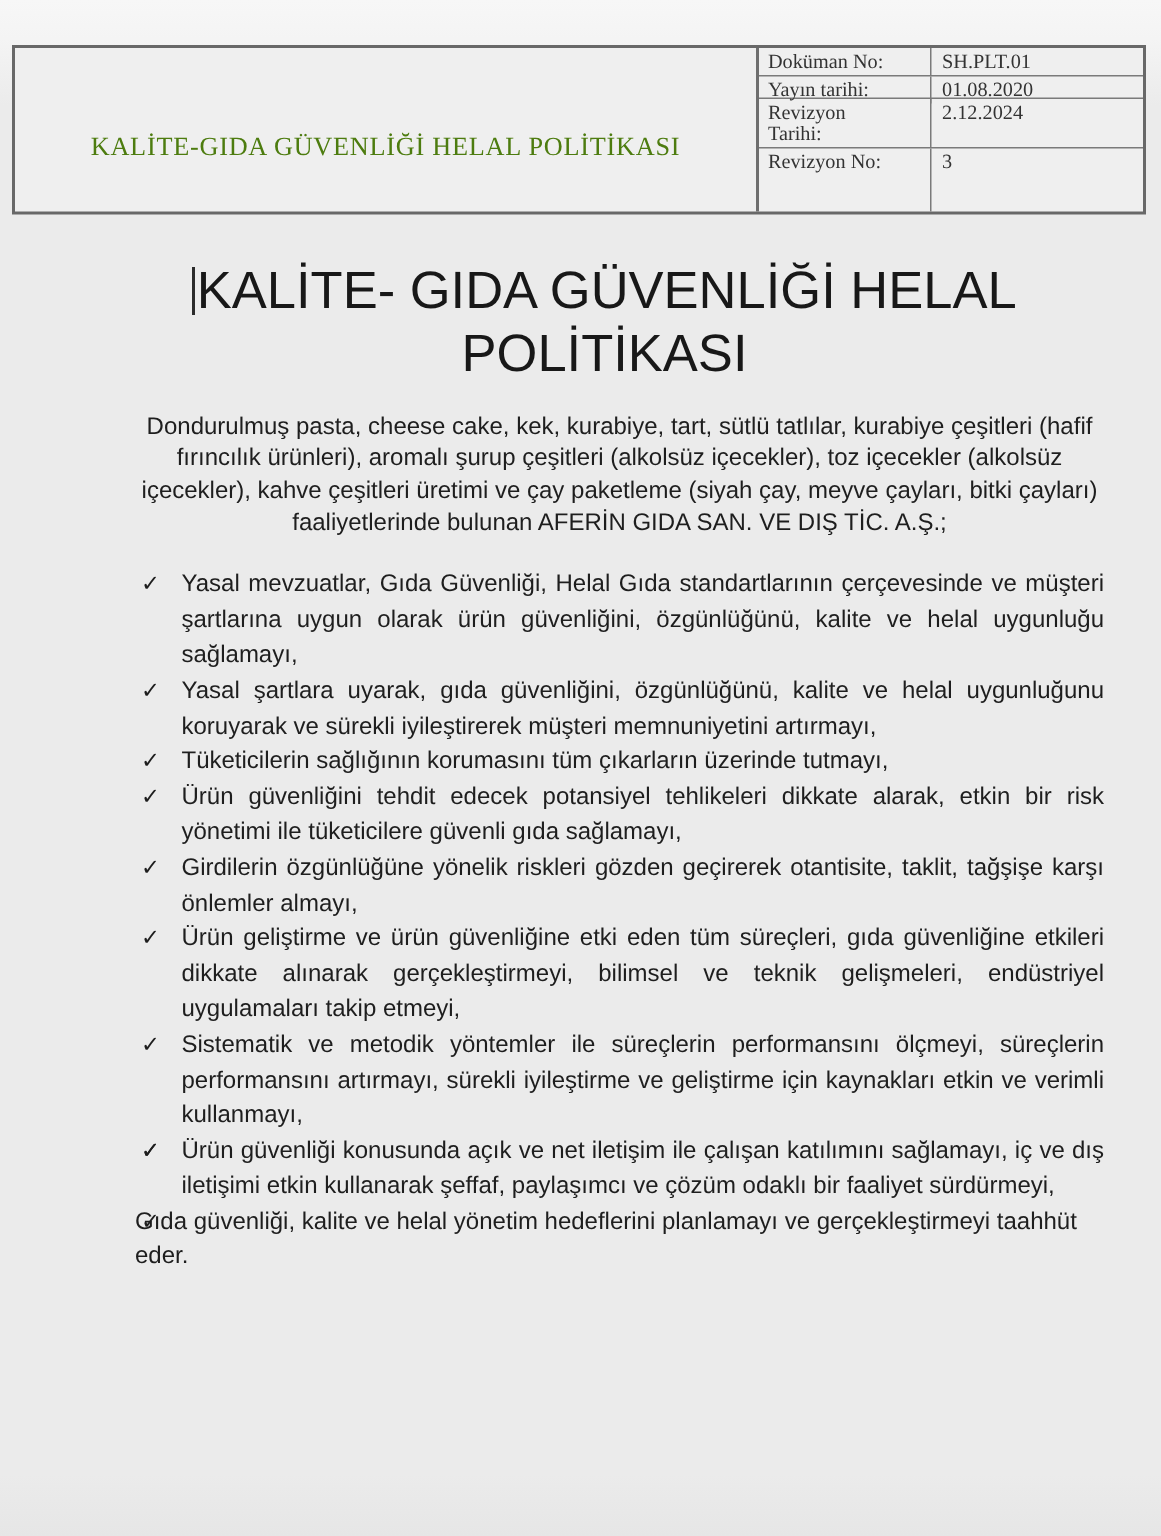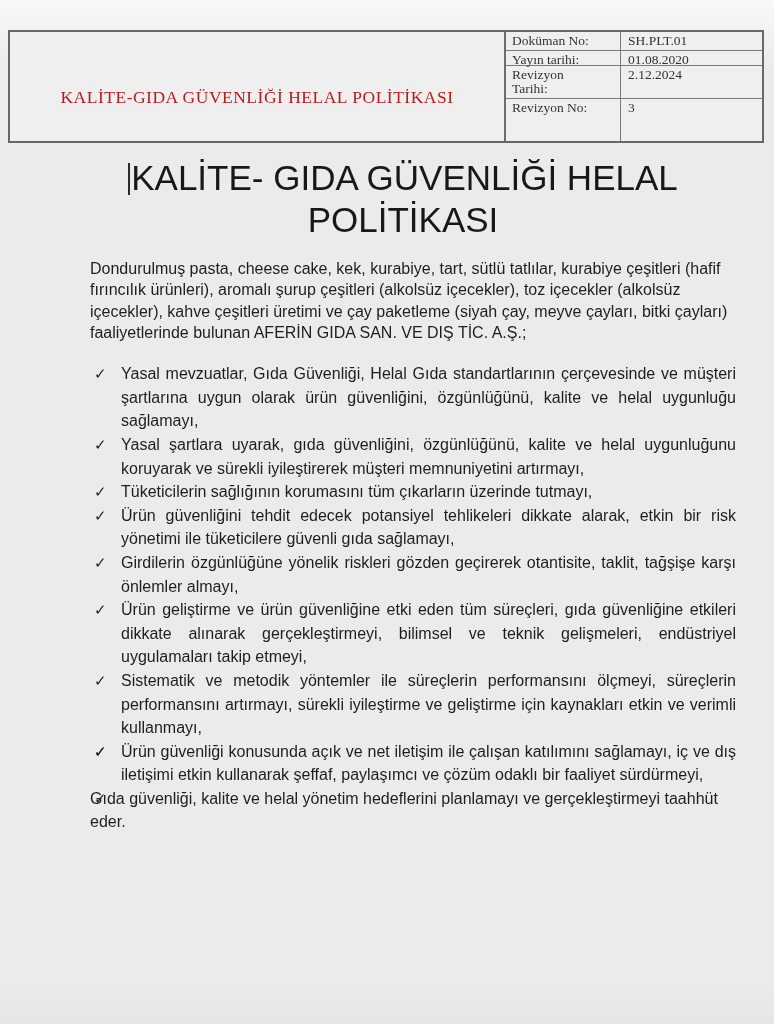--- a/index.html
+++ b/index.html
@@ -25,43 +25,43 @@
     color:#5f5f5f;margin-top:3px;white-space:nowrap;
   }
   .brand-tagline{
     font-family:"Liberation Serif",serif;font-size:7px;letter-spacing:2.5px;
     color:#8a8a8a;margin-top:3px;white-space:nowrap;
   }
   .cell-title{
     flex:1;box-sizing:border-box;border-right:2px solid #6e6e6e;
     display:flex;align-items:center;justify-content:center;text-align:center;
     font-family:"Liberation Serif",serif;font-size:17.5px;line-height:26px;
-    letter-spacing:0.5px;color:#b91c1c;padding:26px 14px 6px 14px;
+    letter-spacing:0.5px;color:#4d7c0f;padding:26px 14px 6px 14px;
   }
   .cell-info{
     width:256px;box-sizing:border-box;display:grid;
     grid-template-rows:19px 15px 33px 1fr;
     font-family:"Liberation Serif",serif;font-size:13.5px;line-height:14px;color:#333;
   }
   .irow{display:grid;grid-template-columns:115px 1fr;border-bottom:1px solid #7a7a7a;}
   .irow:last-child{border-bottom:none;}
   .ilabel{border-right:1px solid #7a7a7a;padding:2px 19px 2px 6px;box-sizing:border-box;}
   .ivalue{padding:2px 6px 2px 7px;box-sizing:border-box;}
 
   
-  .doc-body{position:absolute;left:90px;top:157px;width:646px;}
+  .doc-body{position:absolute;left:90px;top:173px;width:646px;}
   .main-title{
     margin:0 -5px 0 -25px;text-align:center;
     font-size:35px;line-height:42px;color:#181818;letter-spacing:0px;
   }
   .cursor{
     display:inline-block;width:2px;height:32px;background:#2b2b2b;
     vertical-align:-5px;margin-right:1px;
   }
-  .intro{margin-top:17px;font-size:16px;line-height:21.3px;text-align:left;}
+  .intro{margin-top:17px;font-size:16px;line-height:21.3px;text-align:center;}
   .bullets{list-style:none;margin:19px 0 0 0;padding:0;}
   .bullets li{
     position:relative;padding-left:31px;font-size:16px;line-height:23.6px;
     text-align:justify;text-align-last:left;
   }
   .check{position:absolute;left:4px;top:0;font-size:15px;}
   .closing{margin:0;font-size:16px;line-height:23.6px;text-align:left;}
 
   
   .logo-svg{display:block;}

